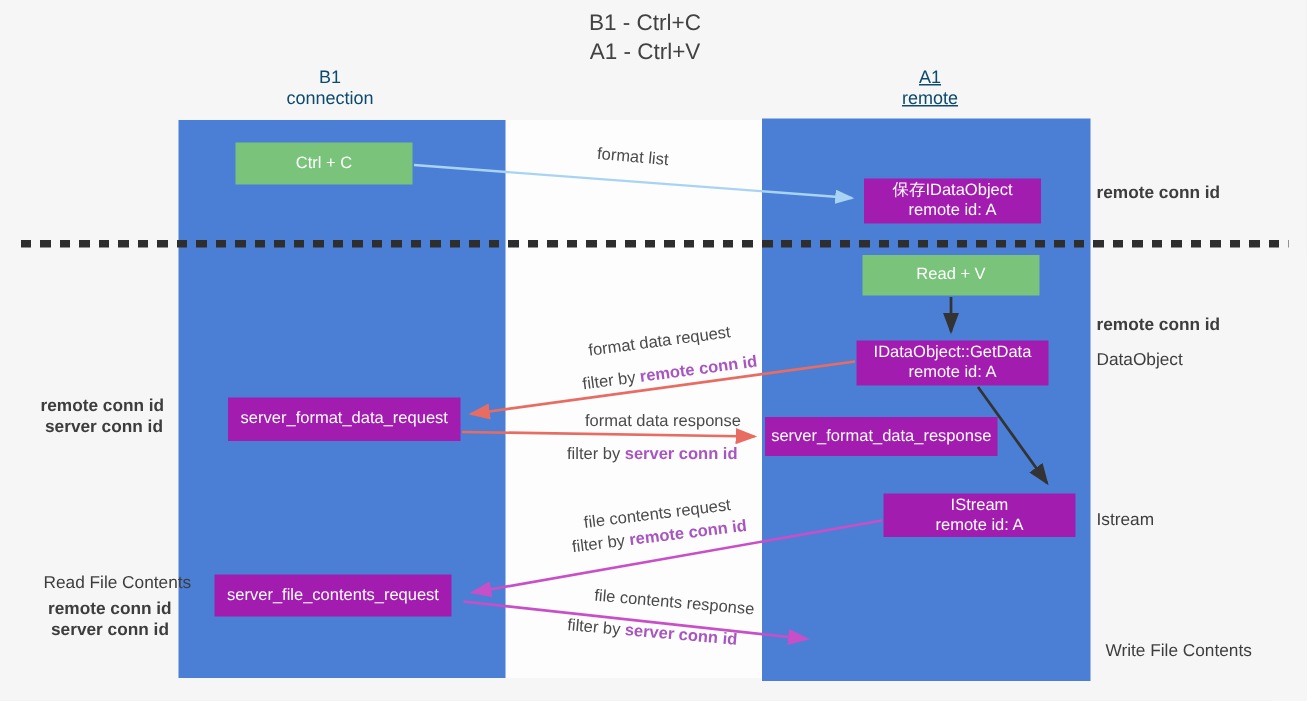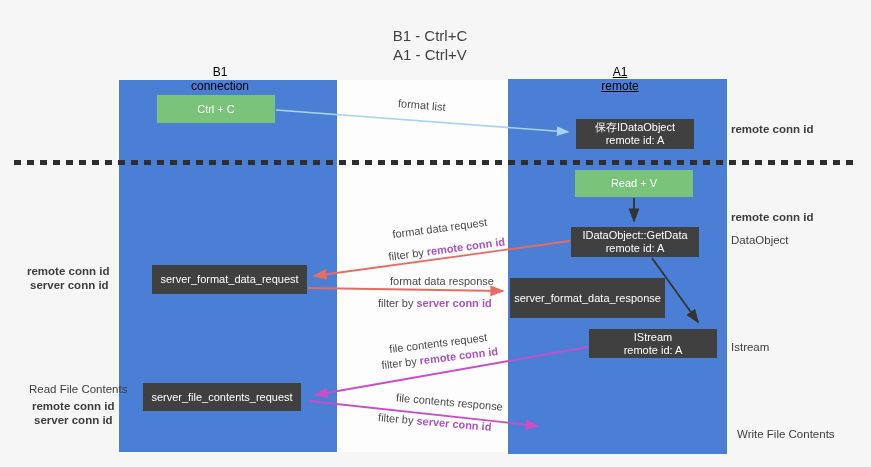--- a/index.html
+++ b/index.html
@@ -6,31 +6,31 @@
   body{font-family:"Liberation Sans","DejaVu Sans",sans-serif;background:#e9e9e9;}
   .canvas{
     position:relative;width:871px;height:467px;background:#f6f6f7;
     overflow:hidden;margin:0 auto;
   }
   .mid-lane{position:absolute;left:337px;top:80px;width:171px;height:372px;background:#fdfdfe;z-index:0;}
   .lane{position:absolute;background:#4a7fd5;z-index:1;}
   .lane-left{left:119px;top:80px;width:218px;height:372px;}
   .lane-right{left:508px;top:79px;width:219px;height:375px;}
   .title{position:absolute;left:300px;top:6px;width:260px;text-align:center;
-    font-size:15px;line-height:19px;color:#424242;z-index:5;margin-top:20px;}
-  .lane-header{position:absolute;top:65px;width:160px;text-align:center;
-    font-size:12px;line-height:14px;color:#000000;z-index:5;}
+    font-size:15px;line-height:19px;color:#424242;z-index:5;}
+  .lane-header{position:absolute;top:44px;width:160px;text-align:center;
+    font-size:12px;line-height:14px;color:#0c4a6e;z-index:5;}
   .hdr-left{left:140px;}
   .hdr-right{left:540px;text-decoration:underline;}
   .dashline{position:absolute;left:14px;top:160px;width:845px;height:5px;z-index:3;
     background:repeating-linear-gradient(90deg,#2e2e2e 0 7px,transparent 7px 13px);}
   .node{position:absolute;z-index:2;color:#fff;font-size:11px;line-height:13px;
     display:flex;flex-direction:column;align-items:center;justify-content:center;text-align:center;}
   .green{background:#79c47a;}
-  .orange{background:#404040;}
+  .orange{background:#a21caf;}
   .edge-label{position:absolute;z-index:5;font-size:11px;color:#4a4a4a;white-space:nowrap;}
   .rot-up{transform:rotate(-7.5deg);}
   .rot-up2{transform:rotate(-7deg);}
   .rot-dn{transform:rotate(5deg);}
   .purple{color:#a855c0;font-weight:bold;}
   .greentxt{color:#67bd6a;font-weight:bold;}
   .margin-label{position:absolute;z-index:5;font-size:11.5px;color:#3d3d3d;white-space:nowrap;}
   .filter-prefix{padding-right:3px;}
   svg.overlay{position:absolute;left:0;top:0;z-index:4;pointer-events:none;}
 </style>
@@ -75,21 +75,21 @@
 
   <div class="node orange" style="left:571px;top:227px;width:128px;height:30px;">
     <div>IDataObject::GetData</div>
     <div>remote id: A</div>
   </div>
 
   <div class="node orange" style="left:152px;top:265px;width:155px;height:29px;">
     <div>server_format_data_request</div>
   </div>
 
-  <div class="node orange" style="left:510px;top:278px;width:155px;height:40px;">
+  <div class="node orange" style="left:510px;top:278px;width:155px;height:26px;">
     <div>server_format_data_response</div>
   </div>
 
   <div class="node orange" style="left:589px;top:329px;width:128px;height:29px;">
     <div>IStream</div>
     <div>remote id: A</div>
   </div>
 
   <div class="node orange" style="left:143px;top:383px;width:158px;height:28px;">
     <div>server_file_contents_request</div>

